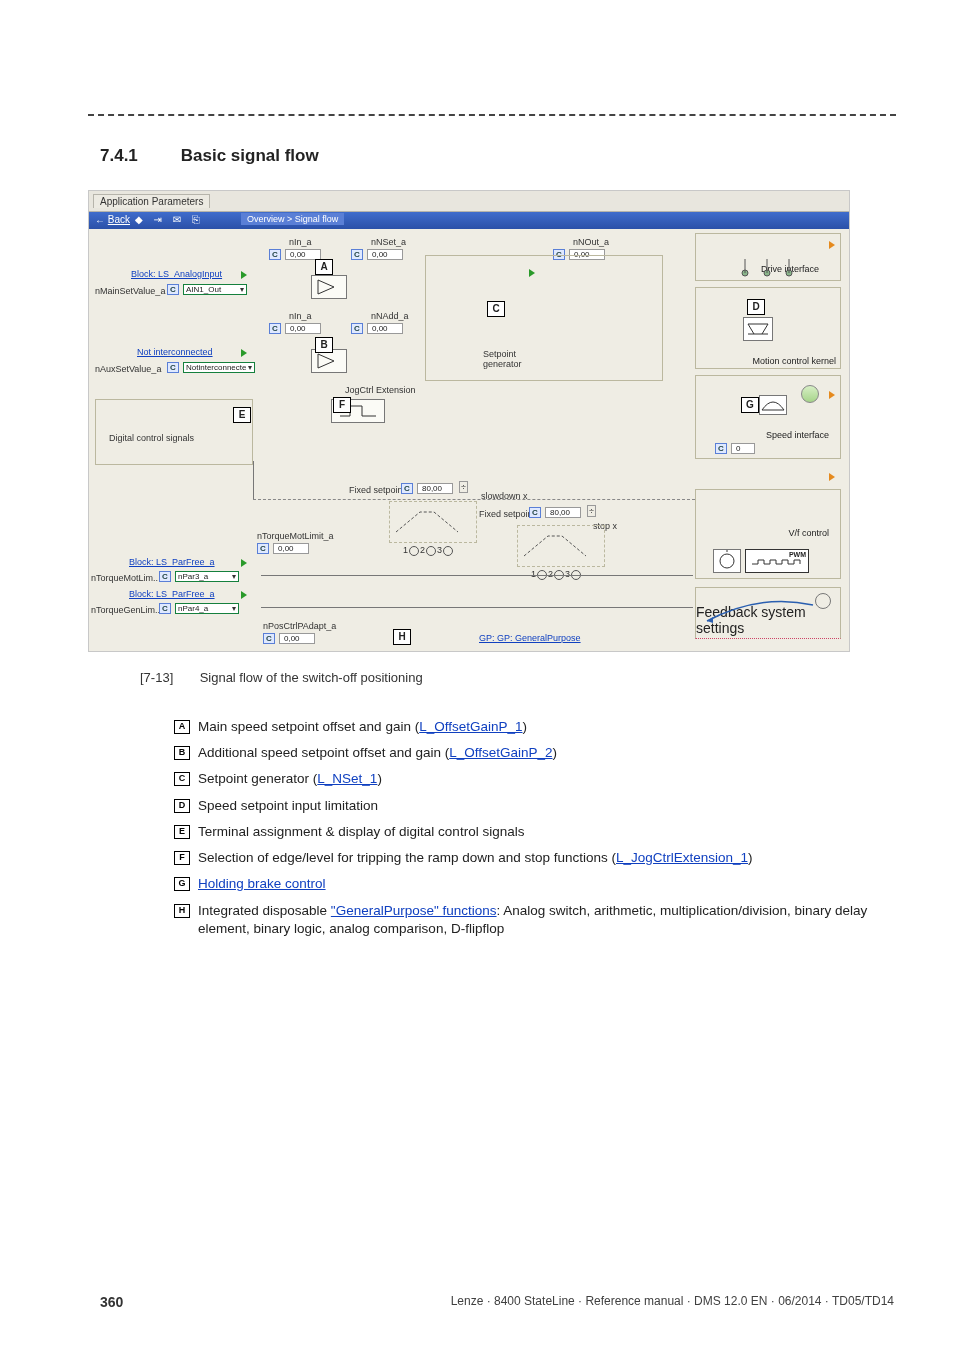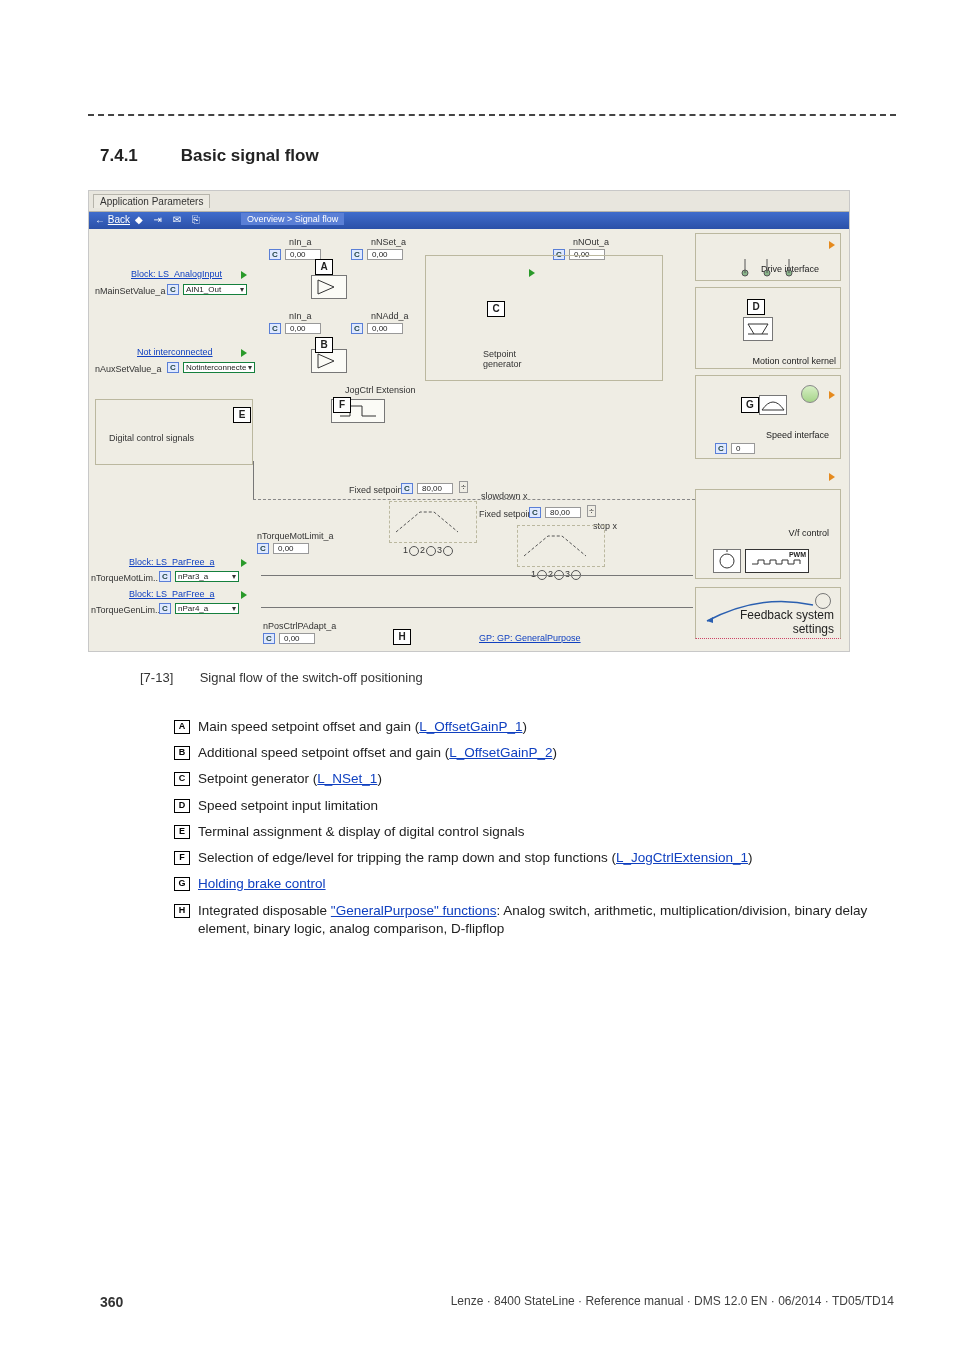--- a/index.html
+++ b/index.html
@@ -197,21 +197,21 @@
         <svg width="26" height="22">
             <circle cx="13" cy="11" r="7" stroke="#333" fill="none"></circle>
             <line x1="13" y1="2" x2="13" y2="0" stroke="#333"></line>
           </svg>
       </div>
       <div class="pwm" style="left:656px; top:320px; width:58px; height:20px;">PWM<br><svg width="56" height="8">
             <path d="M2 6 H8 V2 H14 V6 H20 V2 H26 V6 H32 V2 H38 V6 H44 V2 H50 V6" stroke="#333" fill="none"></path>
           </svg></div>
 
       <div class="pane" style="left:606px; top:358px; width:144px; height:50px; border-bottom:1px dotted #c46;">
-        <span class="tb" style="bottom:2px; right:6px; font-size:12px;text-align:right;">Feedback system settings</span>
+        <span class="tb" style="bottom:2px; right:6px; font-size:14px;">Feedback system settings</span>
       </div>
       <div style="position:absolute; left:726px; top:364px; width:14px; height:14px; border:1px solid #777; border-radius:50%;"></div>
       <svg style="position:absolute; left:616px; top:370px;" width="110" height="26">
           <path d="M2 22 Q55 -6 108 6" stroke="#2a5fb0" fill="none" stroke-width="1.5"></path>
           <polygon points="2,22 8,18 8,24" fill="#2a5fb0"></polygon>
         </svg>
 
       <span class="lbl" style="left:260px; top:256px;">Fixed setpoin..</span>
       <span class="cchip" style="position:absolute; left:312px; top:254px;">C</span>
       <span class="valbox" style="position:absolute; left:328px; top:254px;">80,00</span>

